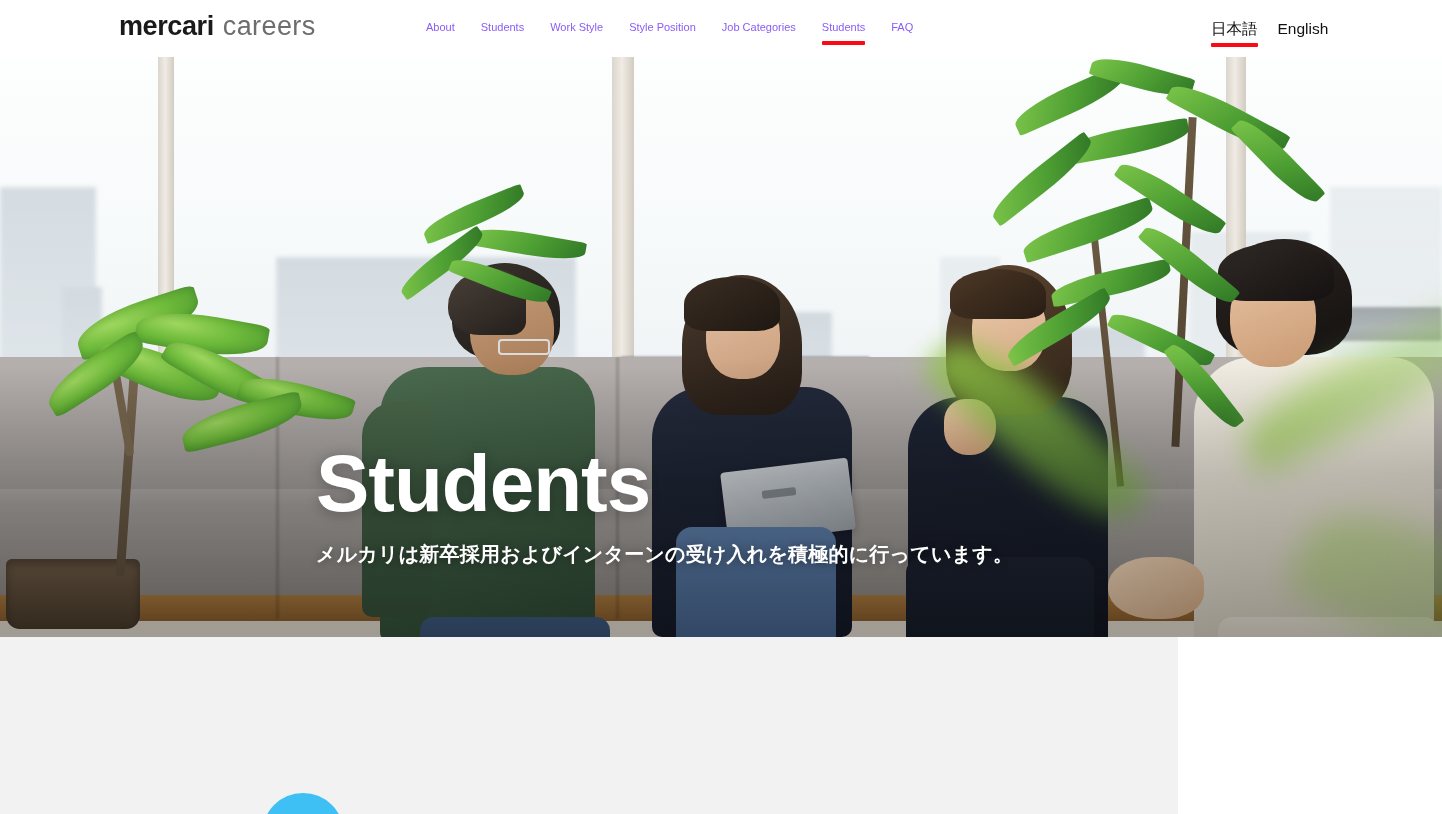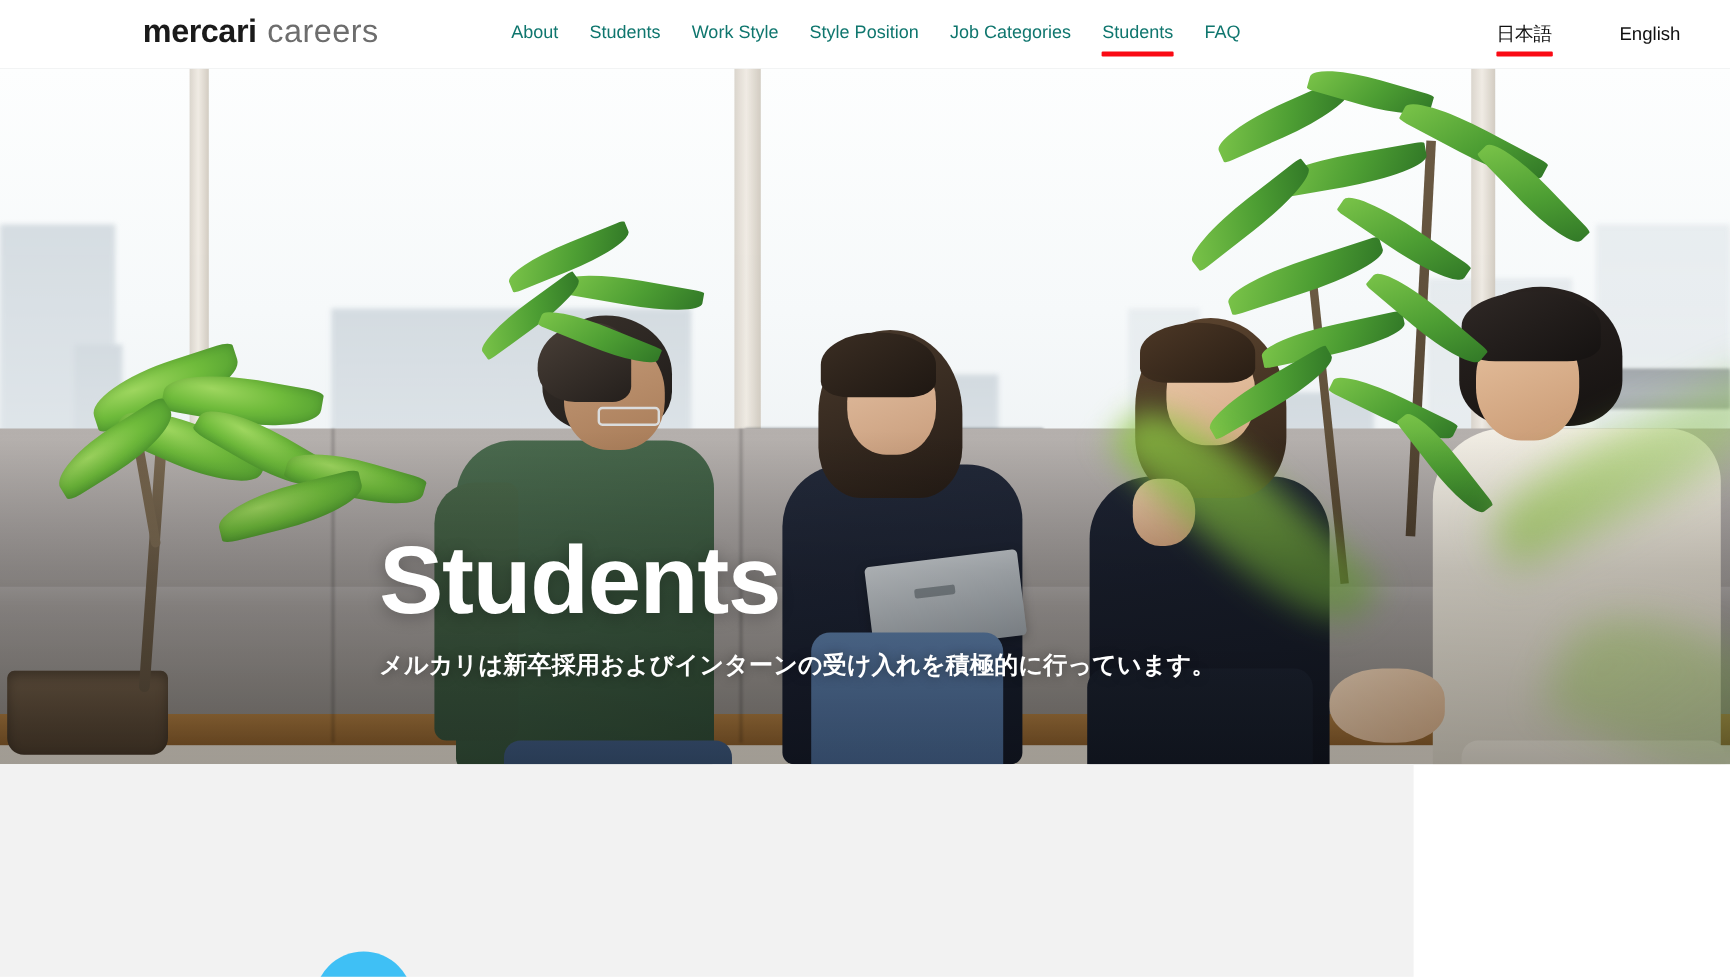--- a/index.html
+++ b/index.html
@@ -31,21 +31,21 @@
     font-size:27px; font-weight:300; color:#6d6d6d;
     letter-spacing:0.4px; line-height:1;
   }
 
   .nav{
     position:absolute; left:426px; top:0; height:57px;
     display:flex; align-items:center; gap:0;
   }
   .nav-item{
     position:relative;
-    font-size:15px; font-weight:500; color:#0f766e;
+    font-size:11px; font-weight:500; color:#8b5cf6;
     margin-right:26px; white-space:nowrap;
     cursor:pointer; line-height:1;
     padding-bottom:2px;
   }
   .nav-item:last-child{ margin-right:0; }
   .nav-item.active::after{
     content:""; position:absolute;
     left:0; right:0; bottom:-10px;
     height:4px; background:#FA0A14; border-radius:1px;
   }
@@ -61,21 +61,21 @@
     letter-spacing:-0.1px;
   }
 
   .lang{
     position:absolute; left:1211px; top:0; height:57px;
     display:flex; align-items:center; gap:20px;
   }
   .lang-item{
     position:relative;
     font-size:15.5px; font-weight:500; color:#111111;
-    white-space:nowrap; cursor:pointer; line-height:1;margin-left:36px;
+    white-space:nowrap; cursor:pointer; line-height:1;
   }
   .lang-item.active::after{
     content:""; position:absolute;
     left:0; right:0; bottom:-11px;
     height:4px; background:#FA0A14; border-radius:1px;
   }
 
   
   .hero{
     position:absolute; top:57px; left:0;

